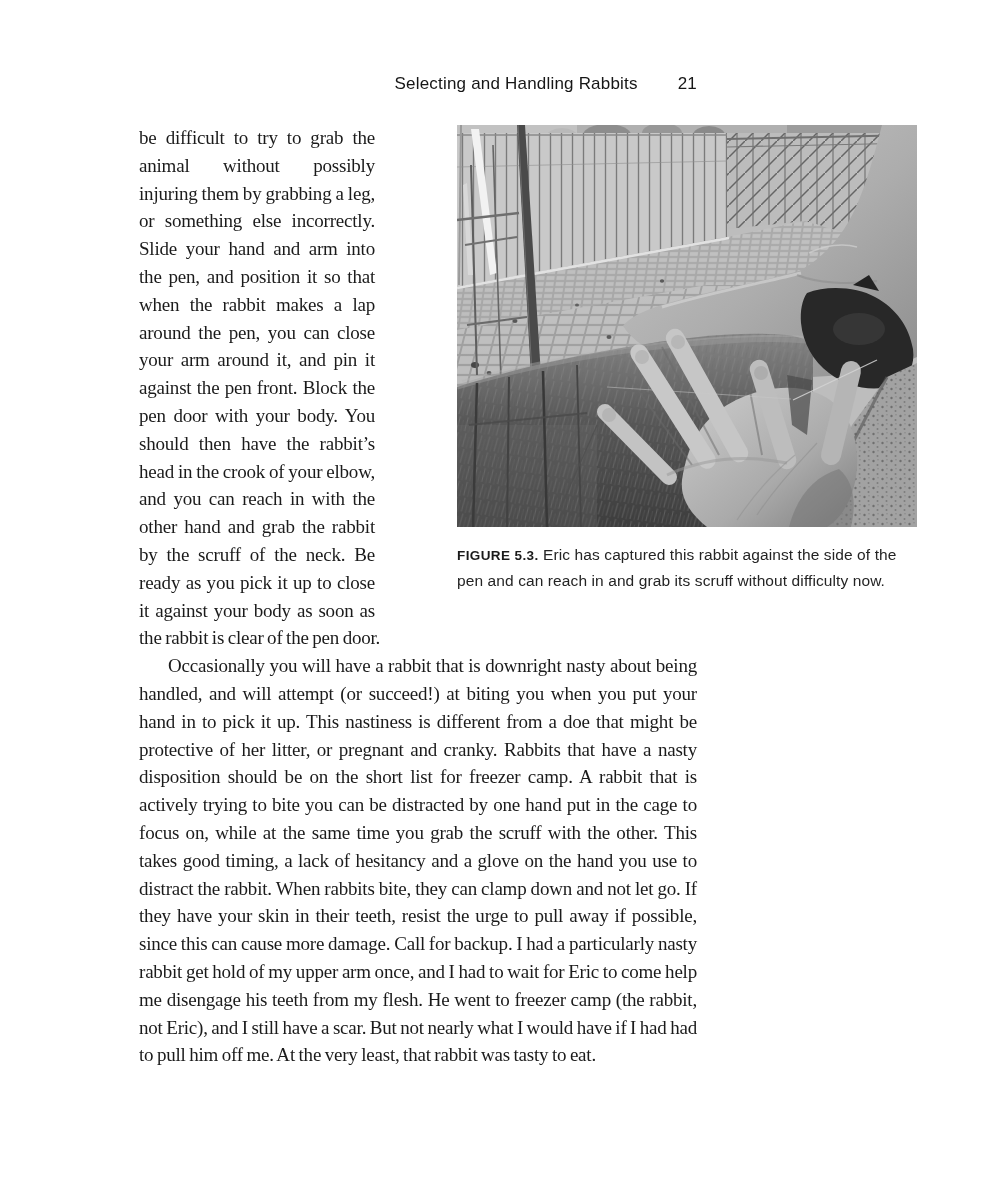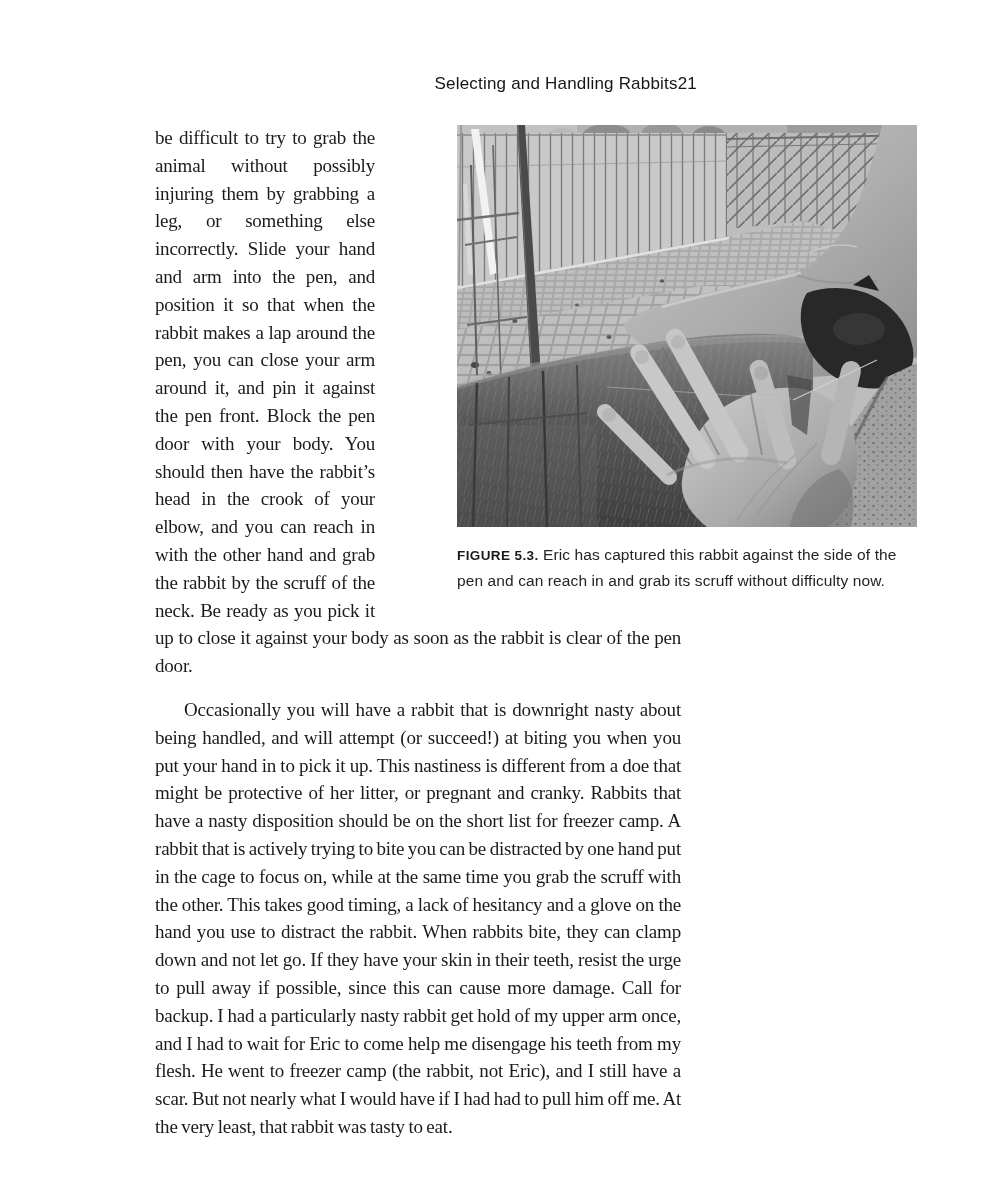--- a/index.html
+++ b/index.html
@@ -15,26 +15,27 @@
     padding:72px 303px 0 139px;
   }
   .running-header {
     font-family:"Liberation Sans", sans-serif;
     font-size:17px;
     letter-spacing:.2px;
     color:#161616;
     display:flex;
     justify-content:flex-end;
     align-items:baseline;
+    gap:40px;
     height:24px; line-height:24px;
     margin-bottom:28px;
   }
   .bodytext { }
   .bodytext p {
-    margin:16px;
+    margin:0;
     font-size:19px;
     line-height:27.8px;
     text-align:justify;
     letter-spacing:-0.2px;
     word-spacing:-1px;
     hyphens:none;
   }
   .p2 { text-indent:29px; }
   .fig {
     float:right;

